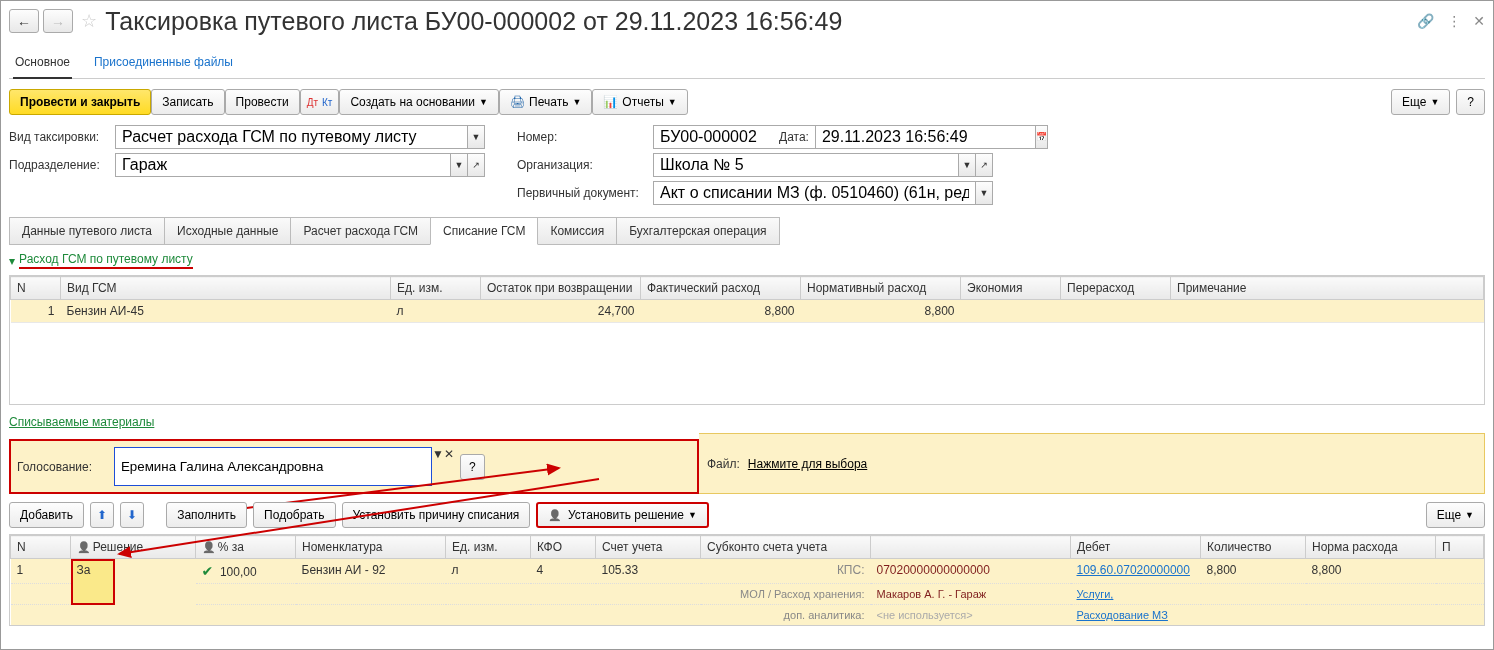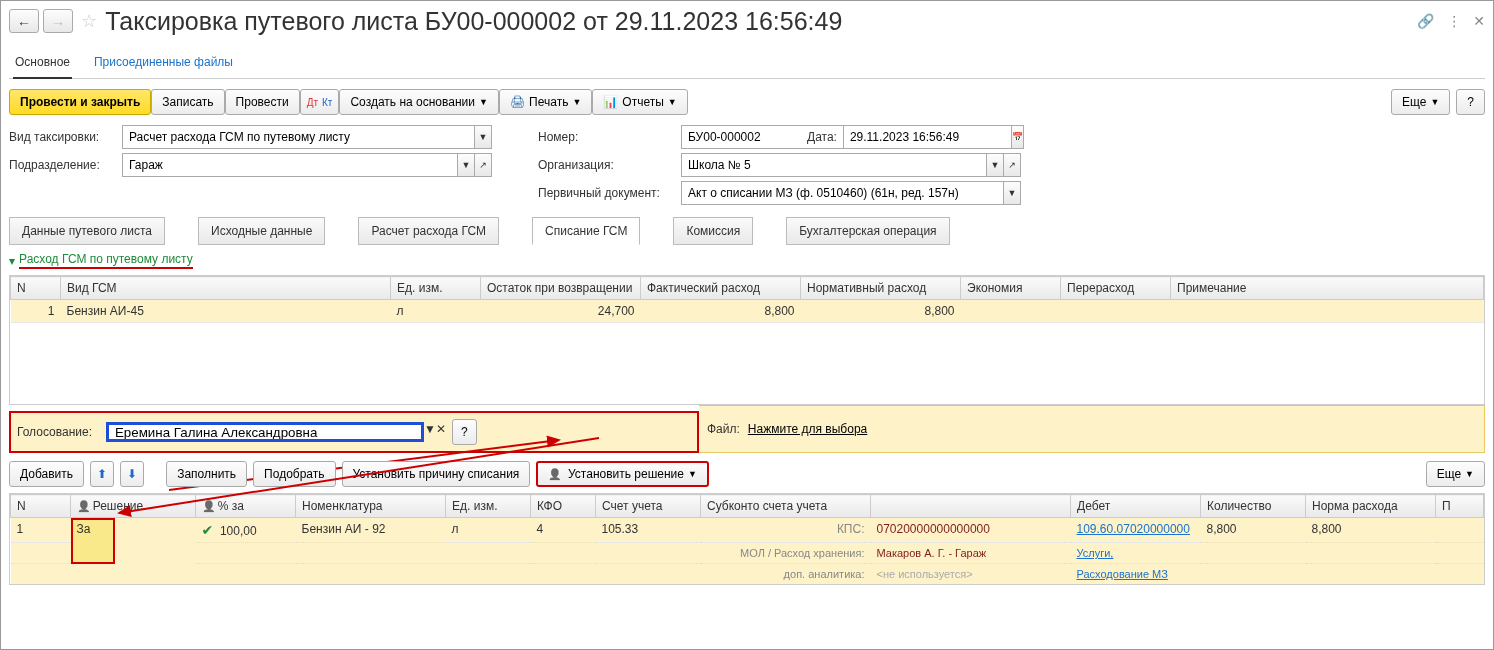--- a/index.html
+++ b/index.html
@@ -13,42 +13,42 @@
 .icon-btn { cursor: pointer; font-size: 14px; color: #888; }
 .subnav { display: flex; gap: 20px; padding: 8px 4px 0; border-bottom: 1px solid #ccc; margin-top: 6px; }
 .subnav-item { padding: 6px 2px 8px; cursor: pointer; }
 .subnav-item.active { border-bottom: 2px solid #333; margin-bottom: -1px; font-weight: normal; }
 .subnav-item.link { color: #1a73cc; }
 .toolbar { display: flex; padding: 10px 0 8px; align-items: center; }
 .btn { border: 1px solid #aaa; background: linear-gradient(#fdfdfd,#ececec); padding: 4px 10px; border-radius: 3px; cursor: pointer; height: 26px; display: inline-flex; align-items: center; gap: 4px; font-size: 12px; }
 .btn.yellow { background: linear-gradient(#ffe76b,#ffdb24); border-color: #c9a800; font-weight: bold; }
 .btn.icon-only { padding: 4px 6px; }
 .toolbar-right { margin-left: auto; display: flex; gap: 6px; }
-.form-grid { display: grid; grid-template-columns: 100px 370px 20px 130px 340px 20px 60px 180px; gap: 4px 13px; padding: 2px 0 8px; align-items: center; }
+.form-grid { display: grid; grid-template-columns: 100px 370px 20px 130px 340px 20px 60px 180px; gap: 4px 6px; padding: 2px 0 8px; align-items: center; }
 .form-grid label { font-size: 12px; }
 .input-group { display: flex; align-items: stretch; }
-.input-group input, .input-group .val { flex: 1; border: 1px solid #aaa; padding: 3px 6px; height: 24px; background: #fff; font-size: 12px; }
+.input-group input, .input-group .val { flex: 1; border: 1px solid #aaa; padding: 3px 6px; height: 24px; background: #fff; font-size: 16px; }
 .input-group .drop { width: 18px; border: 1px solid #aaa; background: linear-gradient(#fdfdfd,#e8e8e8); display: flex; align-items: center; justify-content: center; cursor: pointer; margin-left: -1px; font-size: 9px; }
-.tabs { display: flex; margin-top: 4px; gap: 34px; }
+.tabs { display: flex; margin-top: 4px; }
 .tab { border: 1px solid #bbb; background: linear-gradient(#fafafa,#e9e9e9); padding: 6px 12px; margin-right: -1px; cursor: pointer; font-size: 12px; }
 .tab.active { background: #fff; border-bottom: 1px solid #fff; position: relative; z-index: 1; }
 .tab-content { border: 1px solid #bbb; margin-top: -1px; padding: 6px; }
 .section-header { color: #1e8a3b; padding: 4px 0; font-size: 12px; display: flex; align-items: center; gap: 4px; }
 .section-header .underline { border-bottom: 2px solid #c00; padding-bottom: 1px; display: inline-block; }
 .section-header.plain { color: #1e8a3b; text-decoration: underline; }
 .table { width: 100%; border-collapse: collapse; }
 .table th { background: linear-gradient(#fafafa,#e9e9e9); border: 1px solid #ccc; padding: 4px 6px; text-align: left; font-weight: normal; font-size: 12px; }
 .table td { border-bottom: 1px solid #e8e8e8; padding: 4px 6px; font-size: 12px; }
 .table .num { text-align: right; }
 .table .hl td { background: #fdf2c8; }
 .table-area { border: 1px solid #ccc; height: 130px; overflow: auto; margin-top: 2px; }
 .materials-box { background: #fdf2c8; border: 2px solid #c00; padding: 6px; display: flex; align-items: center; gap: 6px; margin-top: 6px; position: relative; }
-.materials-box label { margin-right: 8px; }
+.materials-box label { margin-right: 16px; }
 .mat-input { flex: 0 0 340px; display: flex; }
-.mat-input input { flex: 1; border: 3px solid #1d4ed8; padding: 3px 6px; height: 20px; }
+.mat-input input { flex: 1; border: 1px solid #1d4ed8; padding: 3px 6px; height: 39px; }
 .file-area { background: #fdf2c8; padding: 6px 8px; display: flex; align-items: center; gap: 8px; border: 1px solid #e8c860; border-left: none; flex: 1; }
 .file-link { color: #000000; text-decoration: underline; cursor: pointer; }
 .actions { display: flex; gap: 6px; padding: 8px 0 6px; align-items: center; }
 .red-outline { border: 2px solid #c00 !important; }
 .table2-wrap { border: 1px solid #ccc; }
 .table2 { width: 100%; border-collapse: collapse; }
 .table2 th { background: linear-gradient(#fafafa,#e9e9e9); border: 1px solid #ccc; padding: 4px 6px; text-align: left; font-weight: normal; font-size: 12px; }
 .table2 td { padding: 4px 6px; font-size: 12px; vertical-align: top; }
 .row-hl td { background: #fdf2c8; }
 .za-cell { border: 2px solid #c00; height: 46px; display: flex; align-items: flex-start; padding: 2px 4px; background: #fae98a; width: 44px; }
@@ -203,20 +203,23 @@
             <td class="num">8,800</td>
             <td class="num">8,800</td>
             <td></td>
             <td></td>
             <td></td>
           </tr>
         </tbody>
       </table>
     </div>
 
+    <div class="section-header plain" style="margin-top:6px">
+      <span>Списываемые материалы</span>
+    </div>
 
     <div style="display:flex;align-items:stretch;position:relative">
       <div class="materials-box" style="flex:0 0 690px">
         <label>Голосование:</label>
         <div class="mat-input">
           <input readonly="" value="Еремина Галина Александровна" style="">
           <div class="drop">▼</div>
             <div class="drop">✕</div>
         </div>
         <button class="btn" style="padding:4px 8px">?</button>

